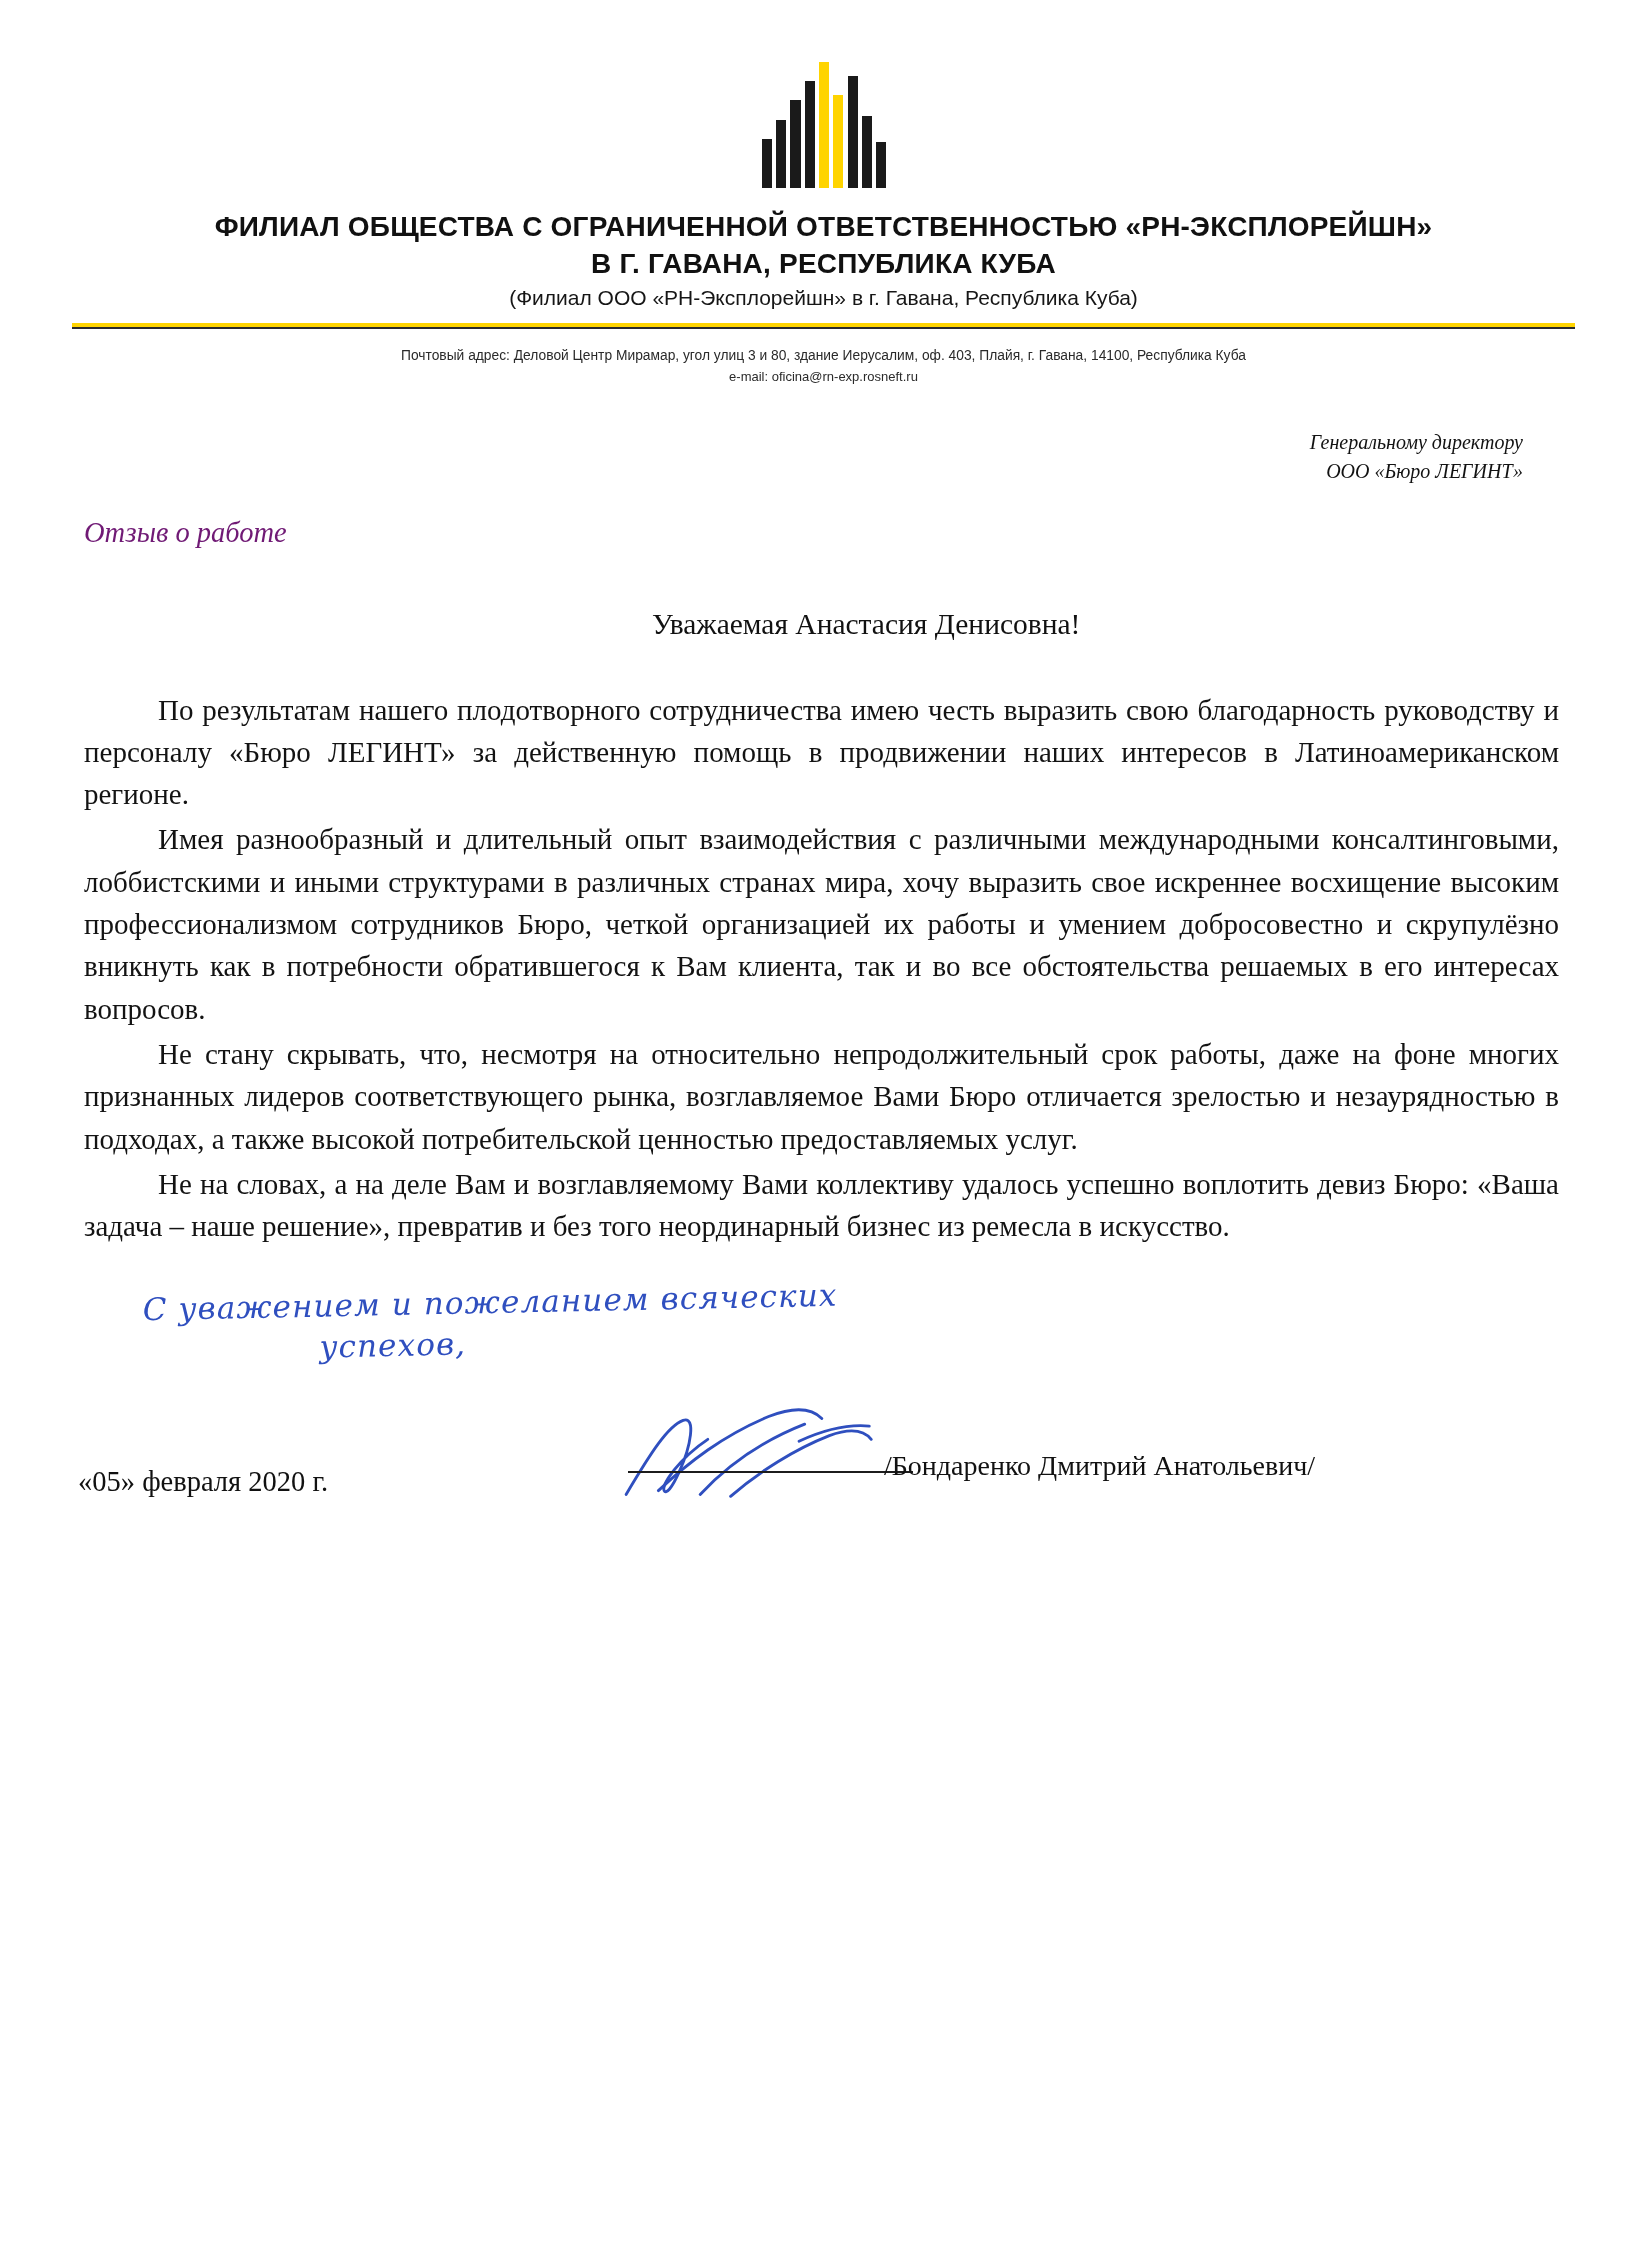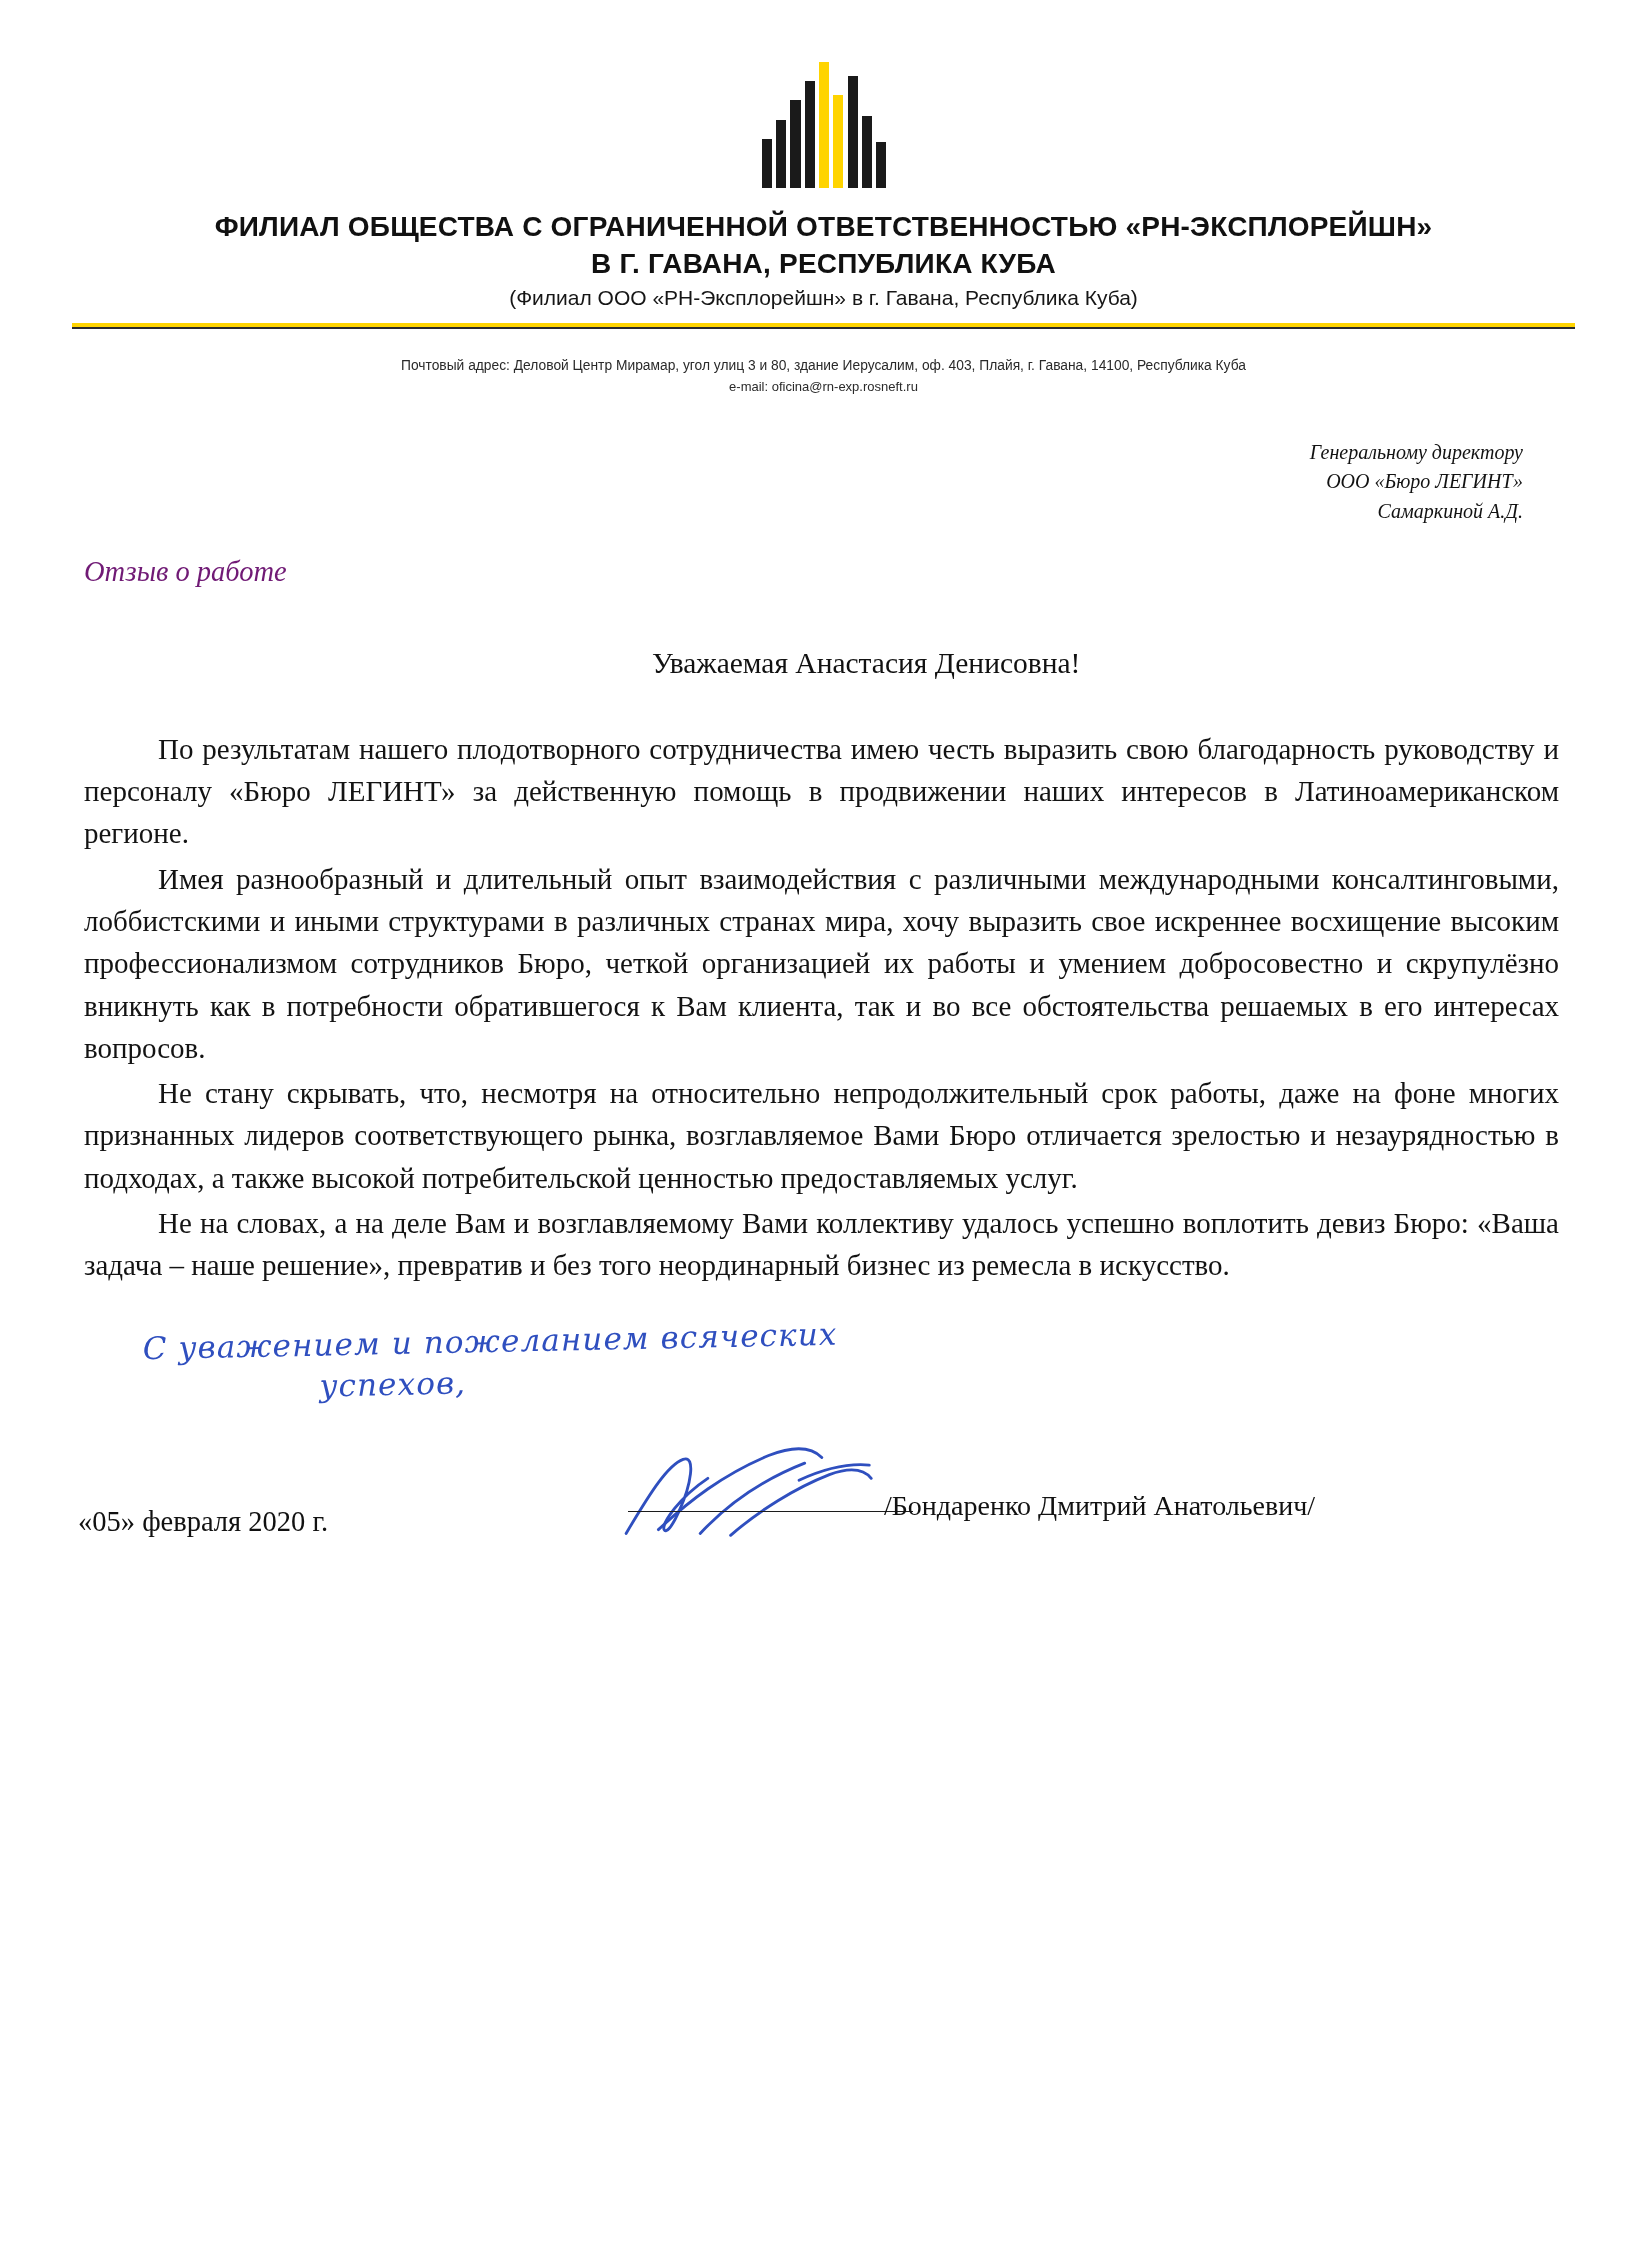--- a/index.html
+++ b/index.html
@@ -71,21 +71,21 @@
   }
   .rule:after {
     content: "";
     position: absolute;
     left: 0; right: 0;
     top: 3.8px;
     height: 1.9px;
     background: #2b2b2b;
   }
   .addr {
-    margin-top: 28px;
+    margin-top: 18px;
     font-family: "Liberation Sans", sans-serif;
     font-size: 13.8px;
     color: #2a2a2a;
     line-height: 1.5;
   }
   .addr .email { font-size: 13px; }
 
   
   .addressee {
     margin-top: 42px;
@@ -228,21 +228,20 @@
 
     <div class="addr">
       <div>Почтовый адрес: Деловой Центр Мирамар, угол улиц 3 и 80, здание Иерусалим, оф. 403, Плайя, г. Гавана, 14100, Республика Куба</div>
       <div class="email">e-mail: oficina@rn-exp.rosneft.ru</div>
     </div>
   </div>
 
   <div class="addressee">
     <div>Генеральному директору</div>
     <div>ООО «Бюро ЛЕГИНТ»</div>
-    <div>Самаркиной А.Д.</div>
   </div>
 
   <div class="subject">Отзыв о работе</div>
 
   <div class="salutation">Уважаемая Анастасия Денисовна!</div>
 
   <div class="body-text">
     <p>По результатам нашего плодотворного сотрудничества имею честь выразить свою благодарность руководству и персоналу «Бюро ЛЕГИНТ» за действенную помощь в продвижении наших интересов в Латиноамериканском регионе.</p>
     <p>Имея разнообразный и длительный опыт взаимодействия с различными международными консалтинговыми, лоббистскими и иными структурами в различных странах мира, хочу выразить свое искреннее восхищение высоким профессионализмом сотрудников Бюро, четкой организацией их работы и умением добросовестно и скрупулёзно вникнуть как в потребности обратившегося к Вам клиента, так и во все обстоятельства решаемых в его интересах вопросов.</p>
     <p>Не стану скрывать, что, несмотря на относительно непродолжительный срок работы, даже на фоне многих признанных лидеров соответствующего рынка, возглавляемое Вами Бюро отличается зрелостью и незаурядностью в подходах, а также высокой потребительской ценностью предоставляемых услуг.</p>

